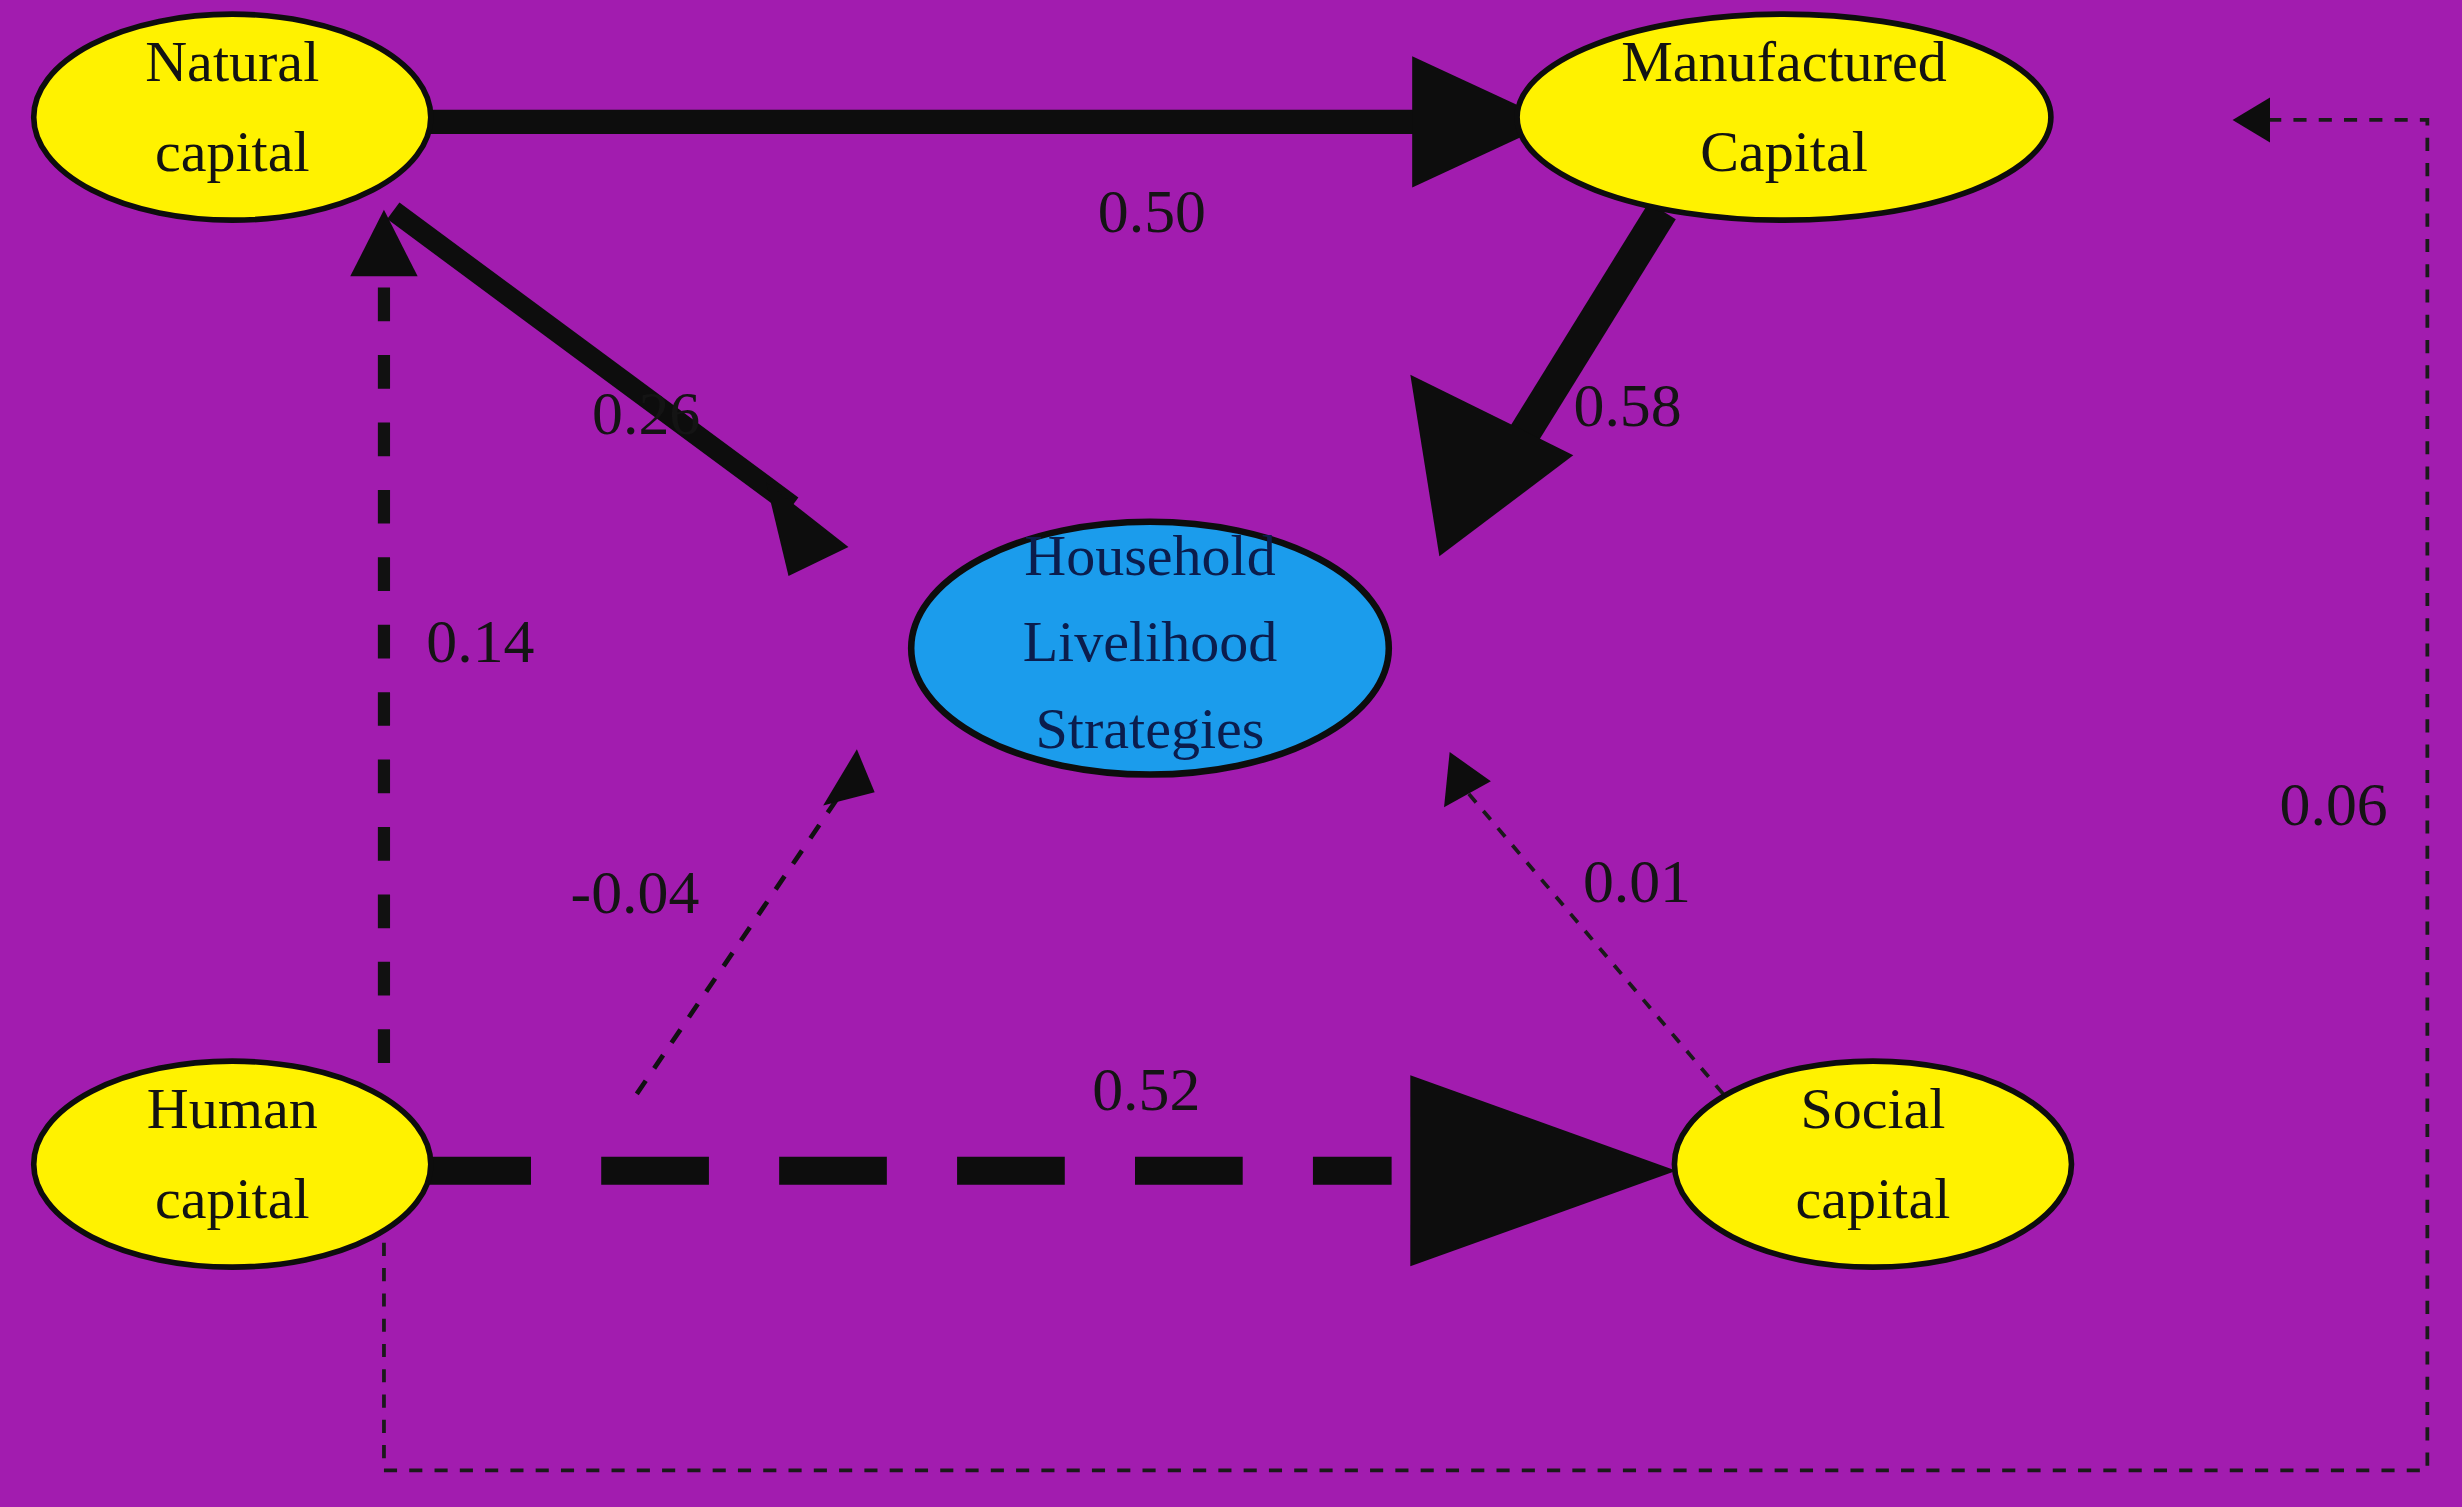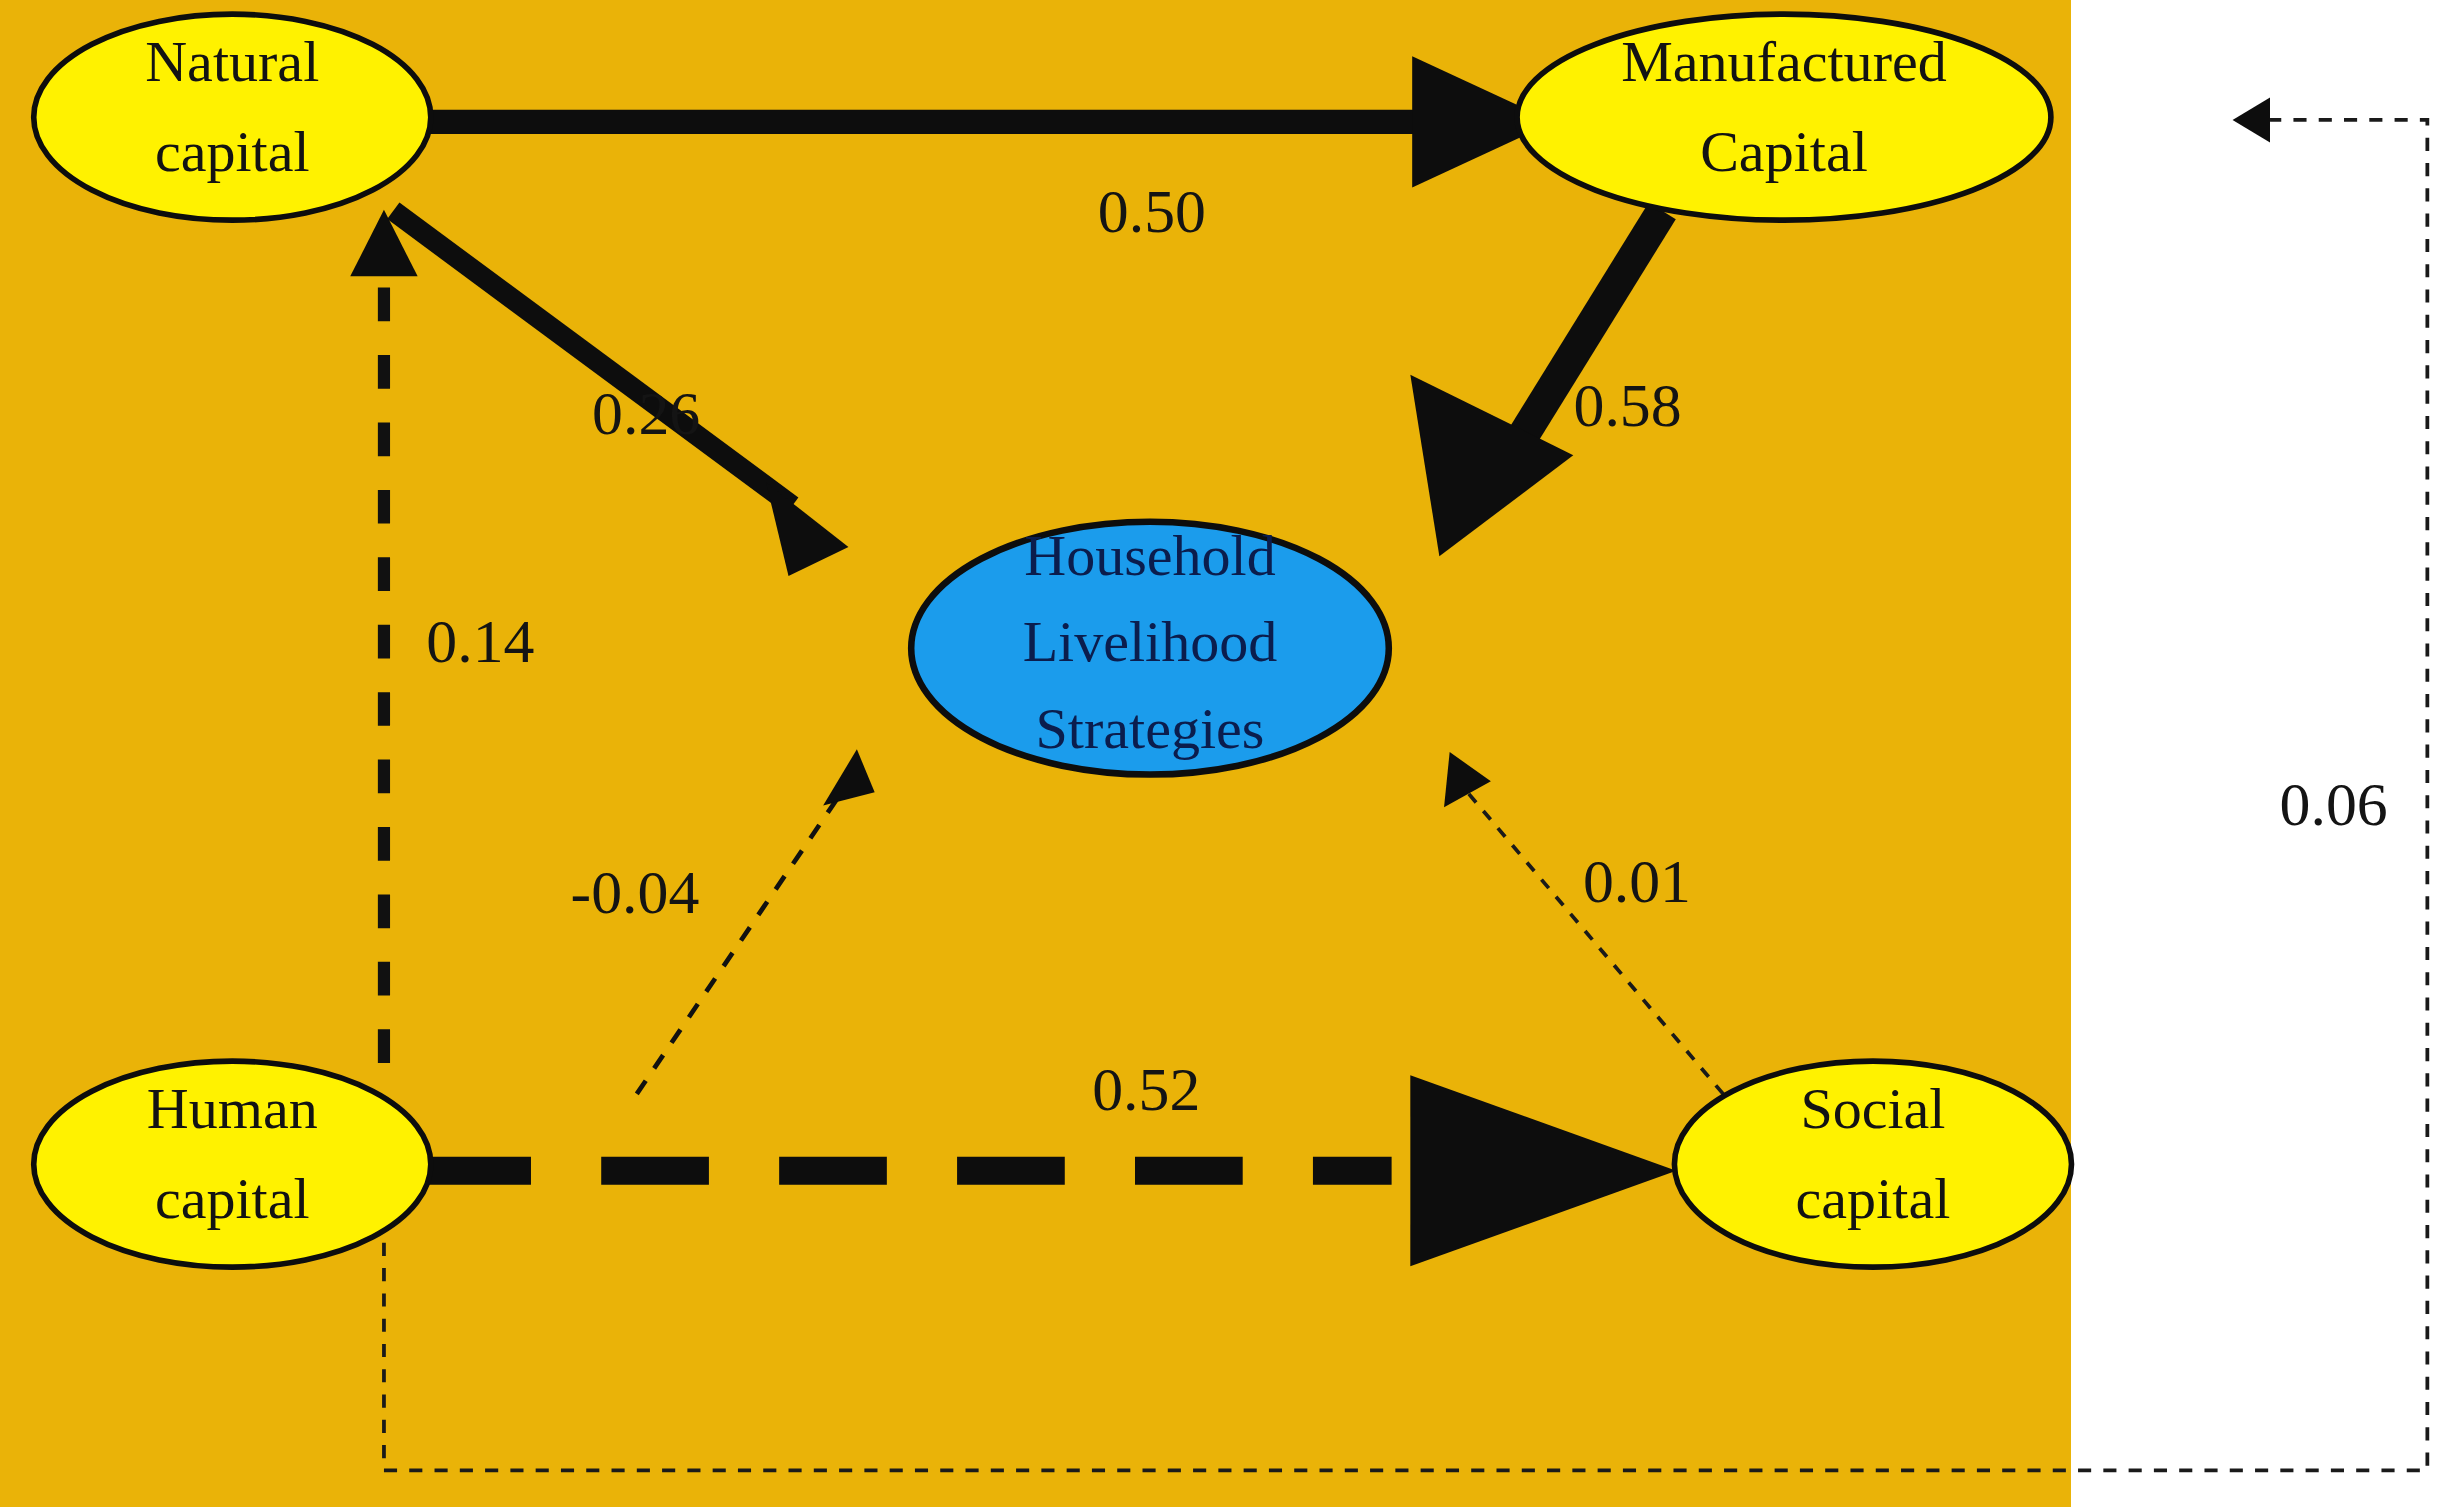--- a/index.html
+++ b/index.html
@@ -9,23 +9,23 @@
     background: #ffffff;
   }
   body {
     width: 2462px;
     height: 1507px;
     font-family: "Liberation Serif", "DejaVu Serif", serif;
     overflow: hidden;
   }
   #diagram-root {
     position: relative;
-    width: 2071px;
+    width: 2462px;
     height: 1507px;
-    background: #eab308;
+    background: #a21caf;
   }
   svg#path-diagram {
     display: block;
     width: 2462px;
     height: 1507px;
   }
   .node-ellipse {
     stroke: #0d0d0d;
     stroke-width: 6;
   }

